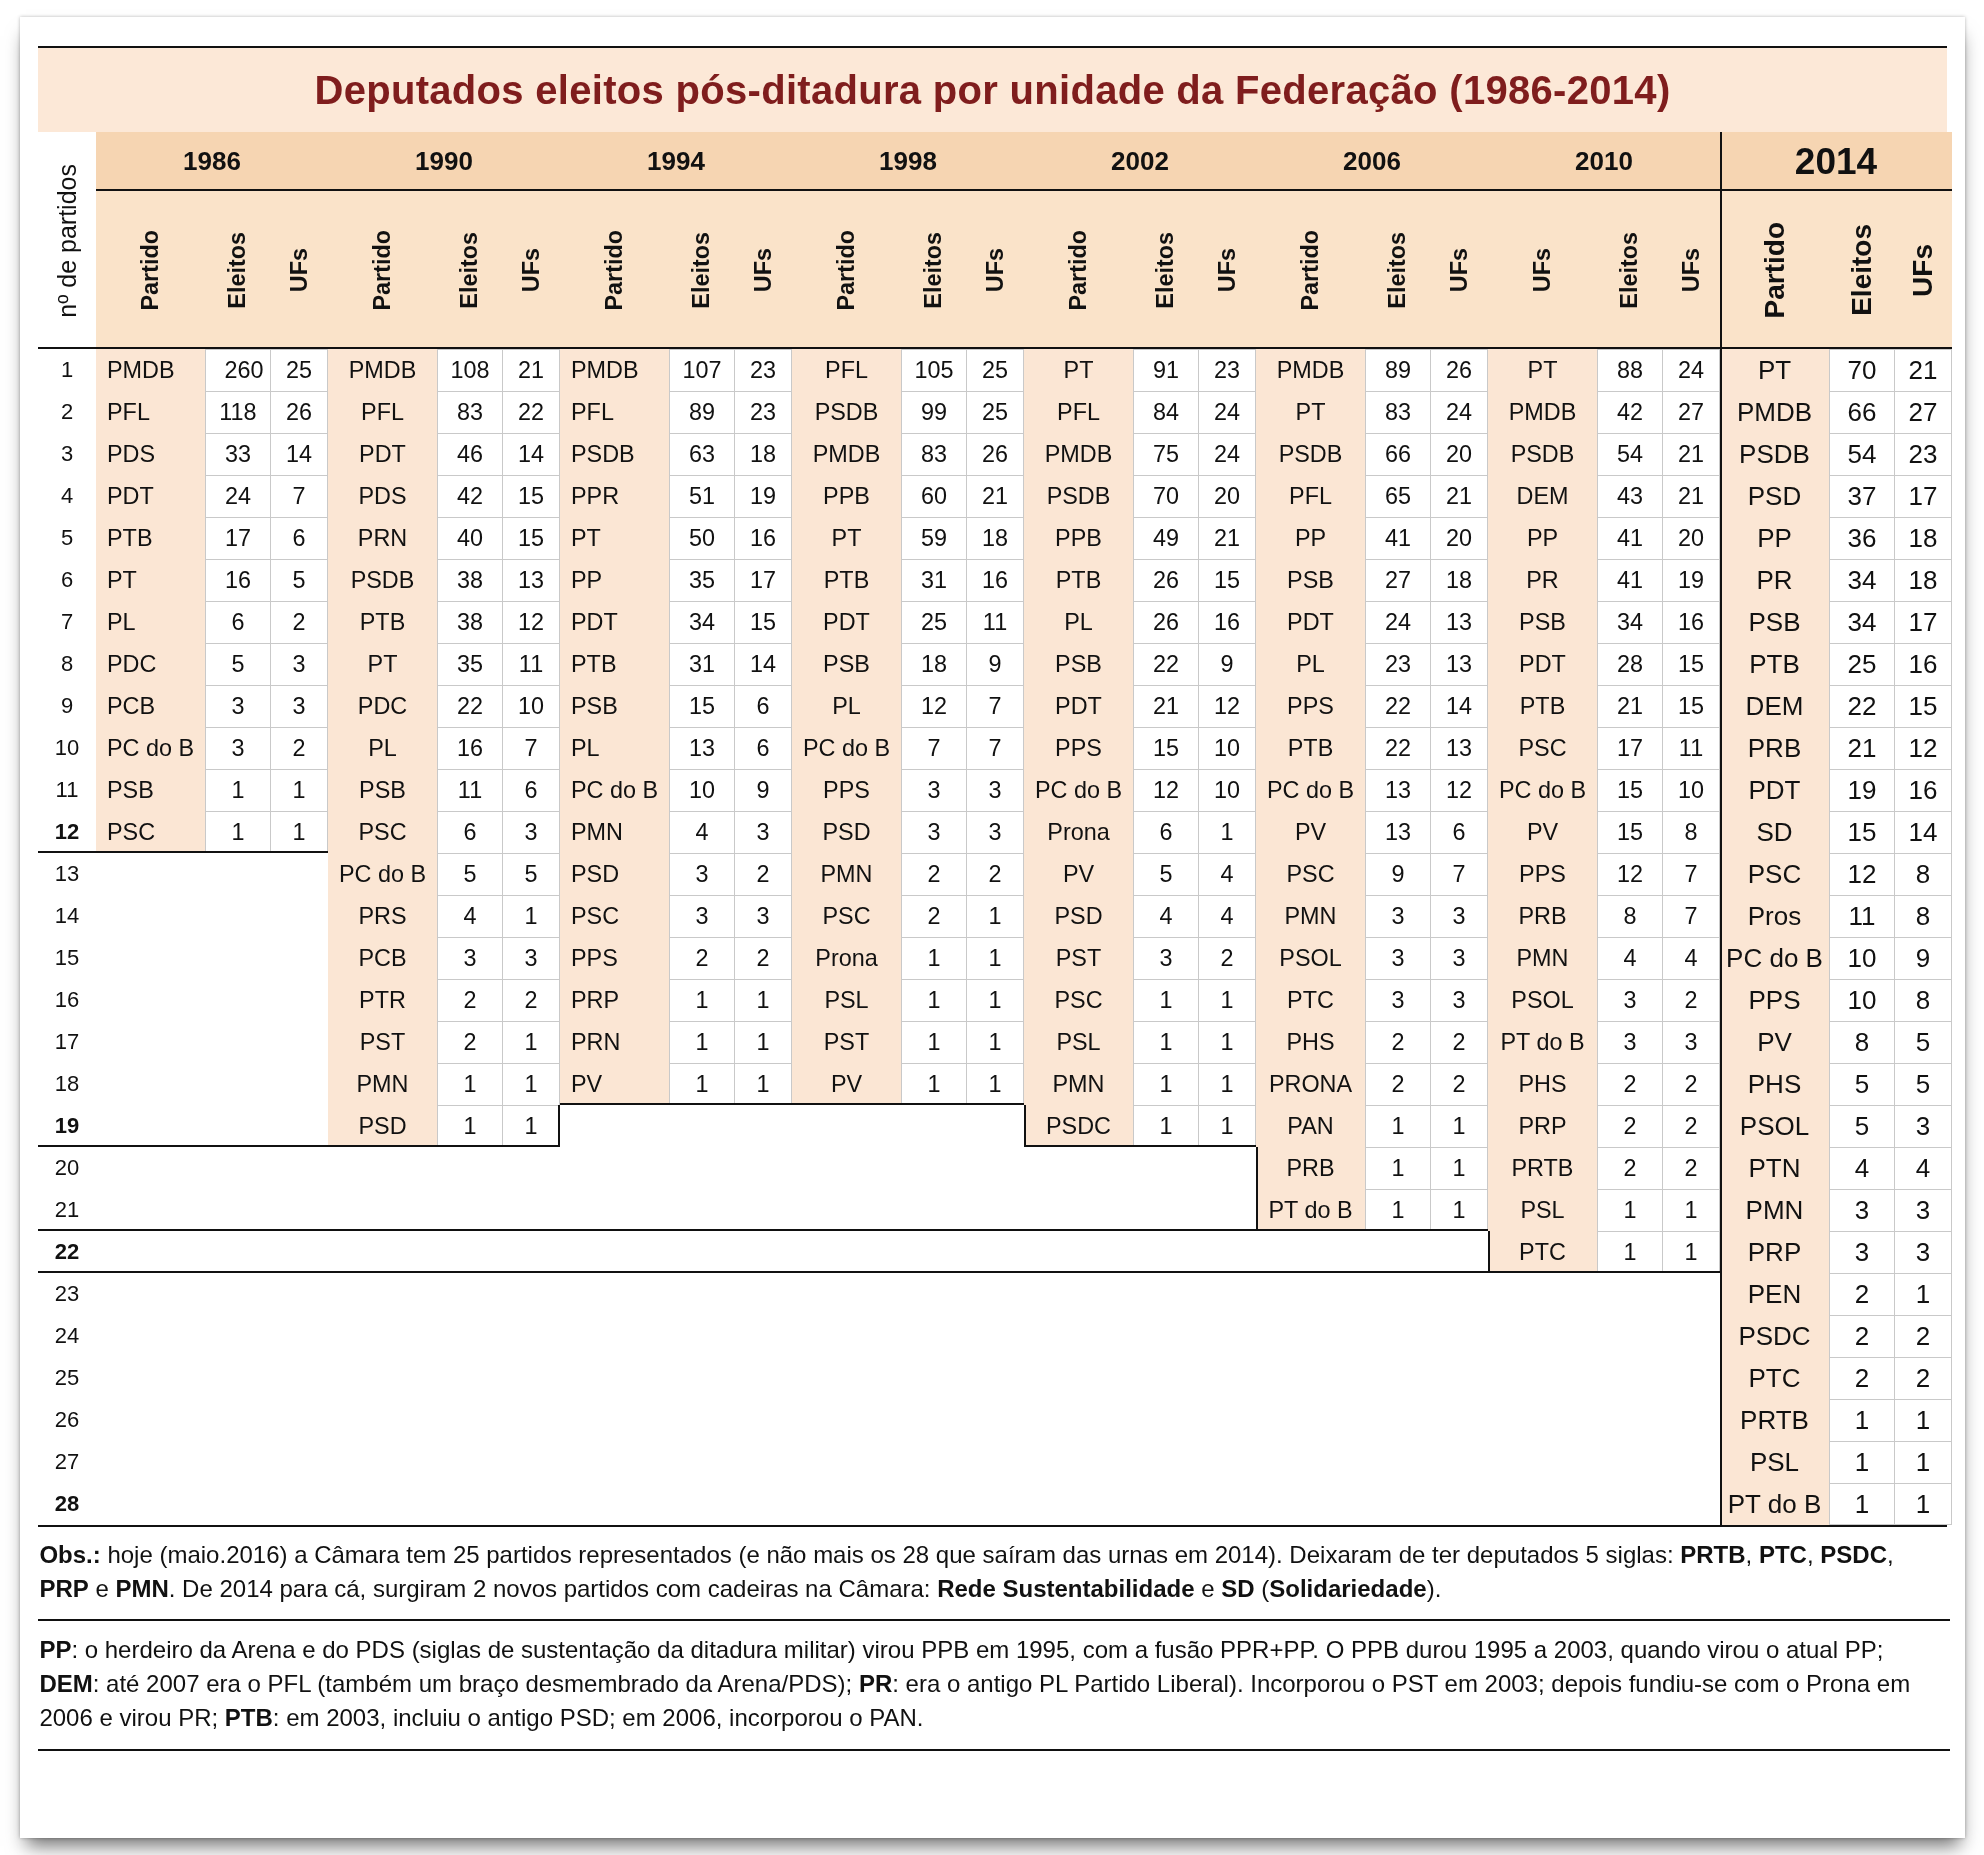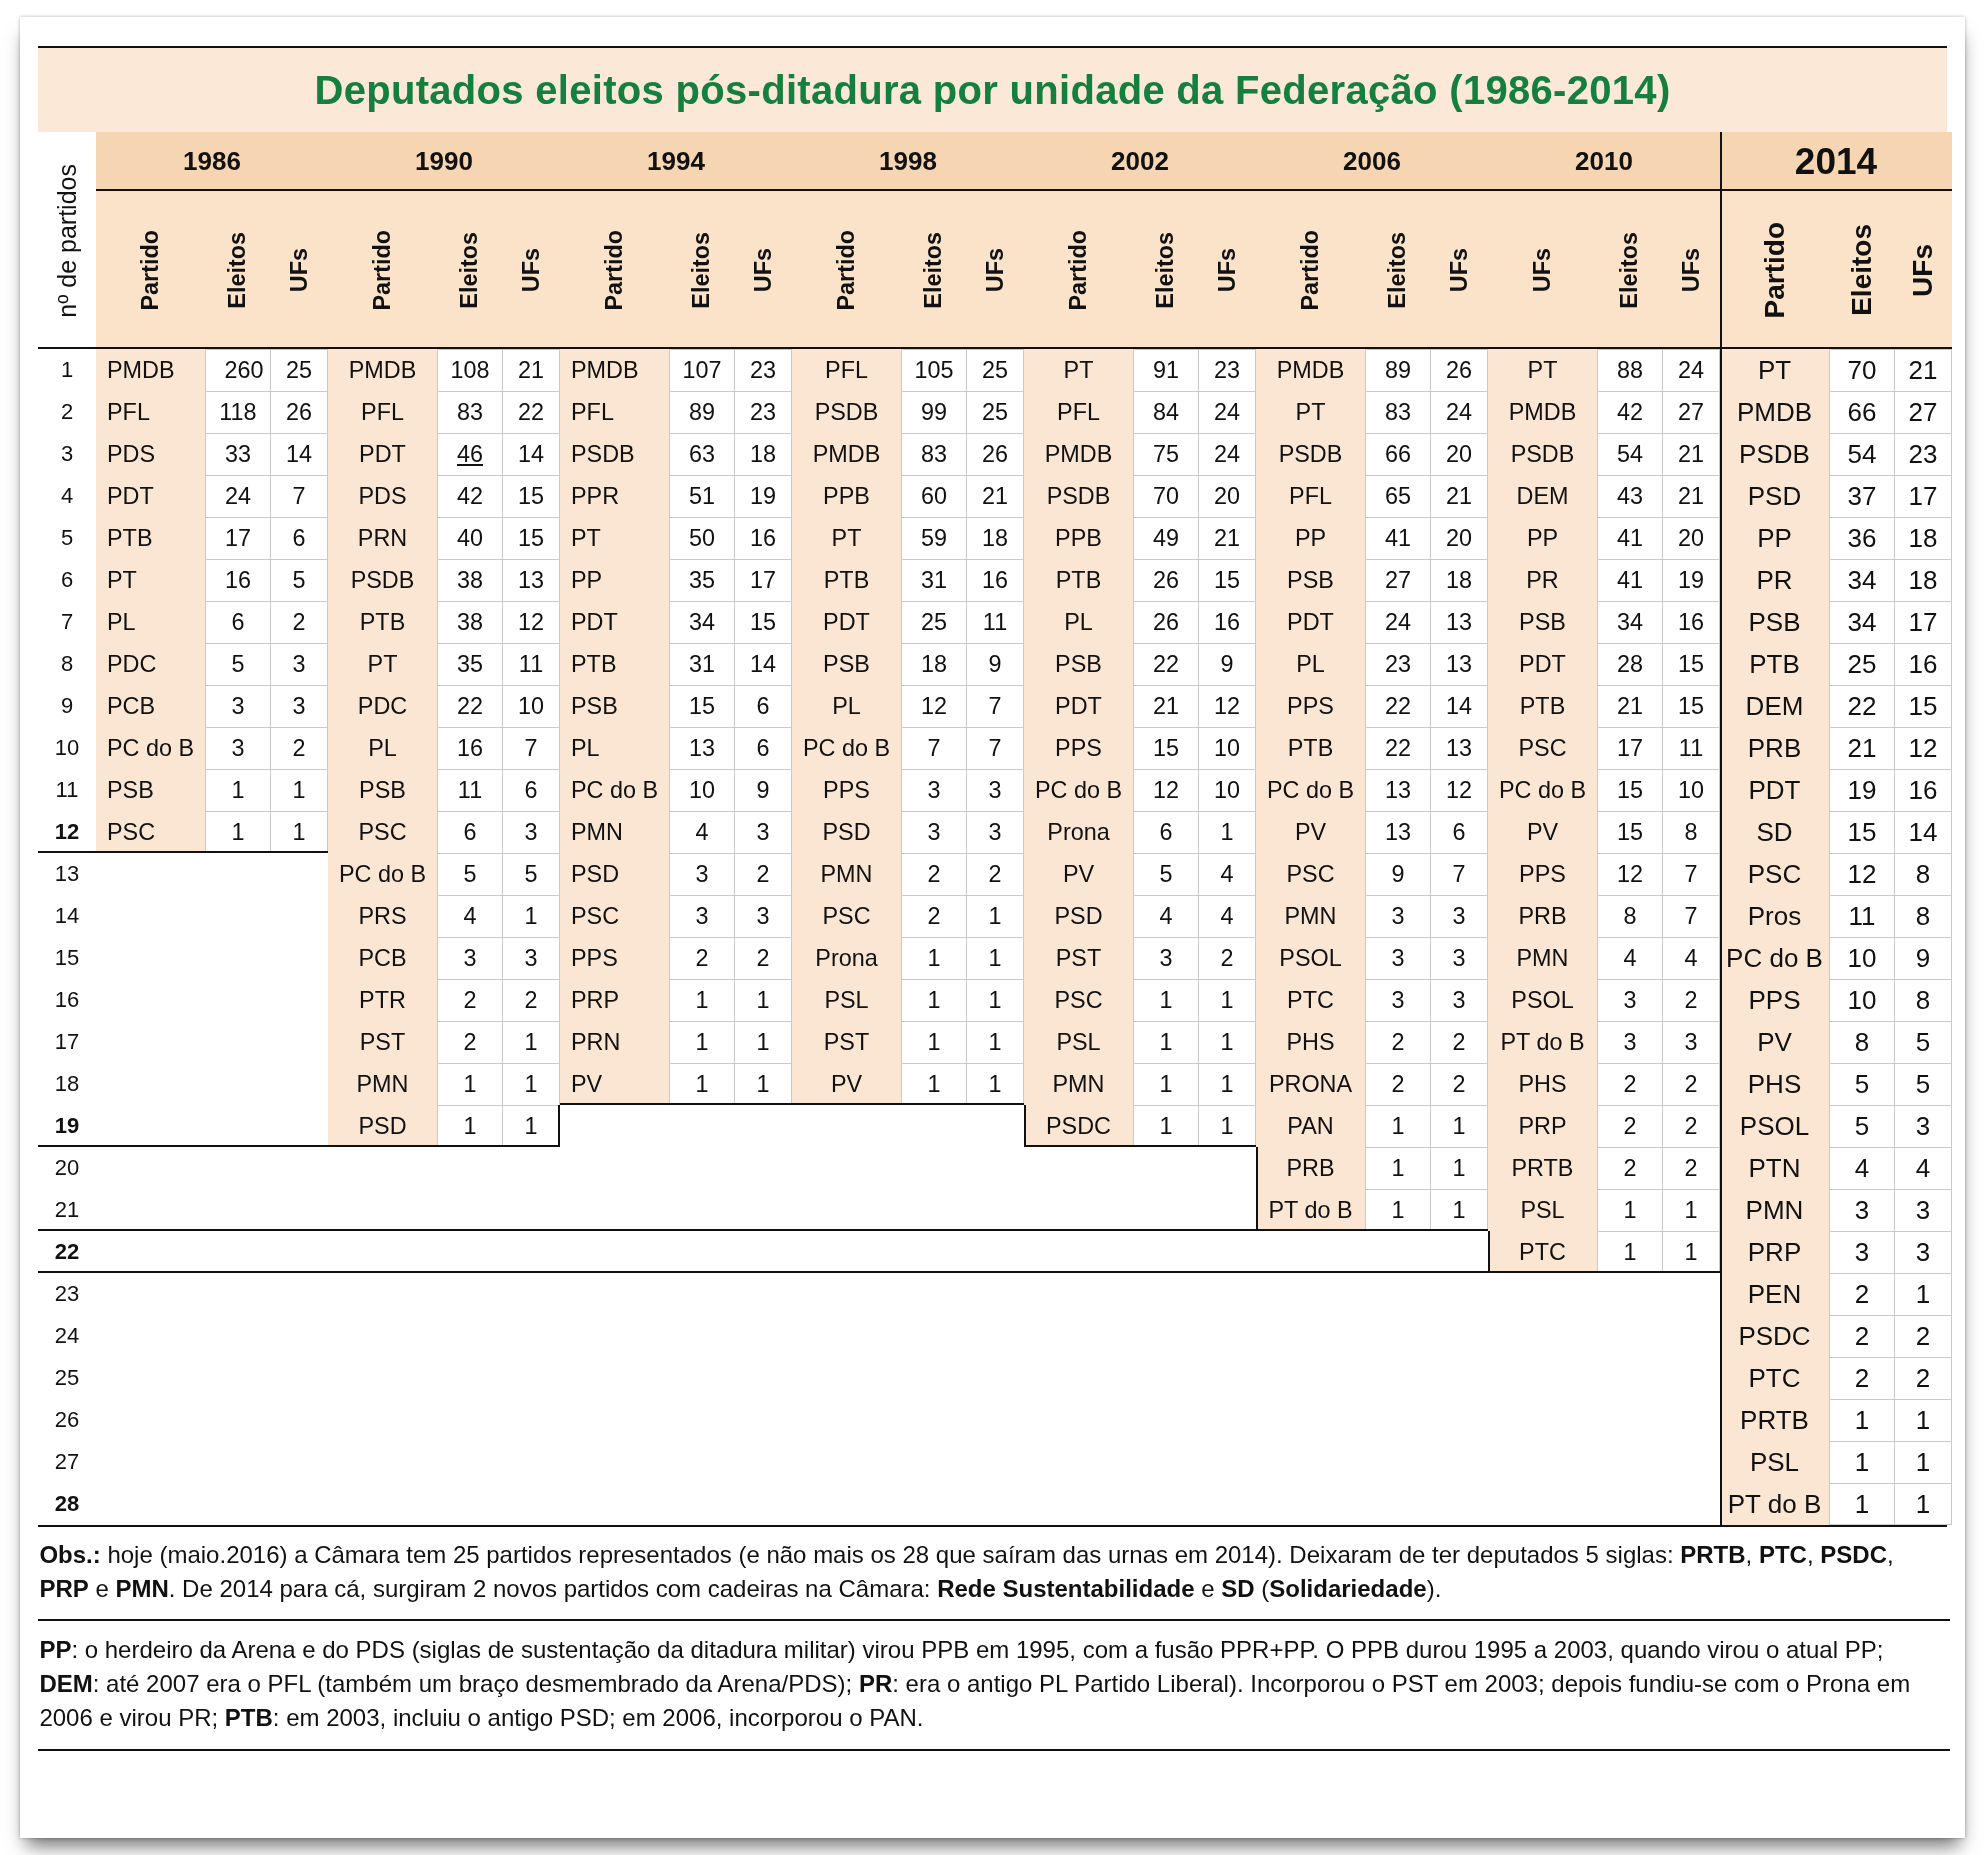--- a/index.html
+++ b/index.html
@@ -1,21 +1,21 @@
 <!DOCTYPE html>
 <html style="font-size:11px"><head>
 <meta charset="utf-8">
 <style>
   html,body{margin:0;padding:0;background:#ffffff;width:1985px;height:1856px;overflow:hidden;
     font-family:"Liberation Sans", sans-serif;}
   .sheet{position:absolute;left:20px;top:17px;width:1945px;height:1821px;background:#fff;
     box-shadow:0 0 3.4px rgba(0,0,0,.28), 0 13.7px 18px -5.5px rgba(0,0,0,.55);
     padding:29px 18px 0 18px;box-sizing:border-box;}
   .title{border-top:2.7px solid #111;background:#fce8d7;height:84px;display:flex;align-items:center;
-    justify-content:center;font-size:40px;font-weight:bold;color:#15803d;letter-spacing:0.3px;text-align:right;}
+    justify-content:center;font-size:40px;font-weight:bold;color:#7f1d1d;letter-spacing:0.3px;text-align:right;}
   .grid{display:grid;position:relative;width:1909px;
     grid-template-columns:58px repeat(8, 109px 65px 58px);
     grid-template-rows:59px 158px repeat(28, 42px);
     border-bottom:2.7px solid #111;}
   .year{background:#f6d5b2;display:flex;align-items:center;justify-content:center;
     font-weight:bold;font-size:26px;color:#111;}
   .year.em{font-size:37px;}
   .sub{background:#fae3c9;display:flex;align-items:center;justify-content:center;overflow:hidden;}
   .vert{writing-mode:vertical-rl;transform:rotate(180deg);font-weight:bold;font-size:23.4px;color:#111;
     white-space:nowrap;}
@@ -135,21 +135,21 @@
       <div class="sub" style="grid-area: 2 / 7;">
         <span class="vert">UFs</span>
       </div>
       <div class="pc center" style="grid-area: 3 / 5;">PMDB</div>
       <div class="nc" style="grid-area: 3 / 6;">108</div>
       <div class="nc rt" style="grid-area: 3 / 7;">21</div>
       <div class="pc center" style="grid-area: 4 / 5;">PFL</div>
       <div class="nc" style="grid-area: 4 / 6;">83</div>
       <div class="nc rt" style="grid-area: 4 / 7;">22</div>
       <div class="pc center" style="grid-area: 5 / 5;">PDT</div>
-      <div class="nc" style="grid-area: 5 / 6; text-decoration: underline;">46</div>
+      <div class="nc" style="grid-area: 5 / 6;">46</div>
       <div class="nc rt" style="grid-area: 5 / 7;">14</div>
       <div class="pc center" style="grid-area: 6 / 5;">PDS</div>
       <div class="nc" style="grid-area: 6 / 6;">42</div>
       <div class="nc rt" style="grid-area: 6 / 7;">15</div>
       <div class="pc center" style="grid-area: 7 / 5;">PRN</div>
       <div class="nc" style="grid-area: 7 / 6;">40</div>
       <div class="nc rt" style="grid-area: 7 / 7;">15</div>
       <div class="pc center" style="grid-area: 8 / 5;">PSDB</div>
       <div class="nc" style="grid-area: 8 / 6;">38</div>
       <div class="nc rt" style="grid-area: 8 / 7;">13</div>

